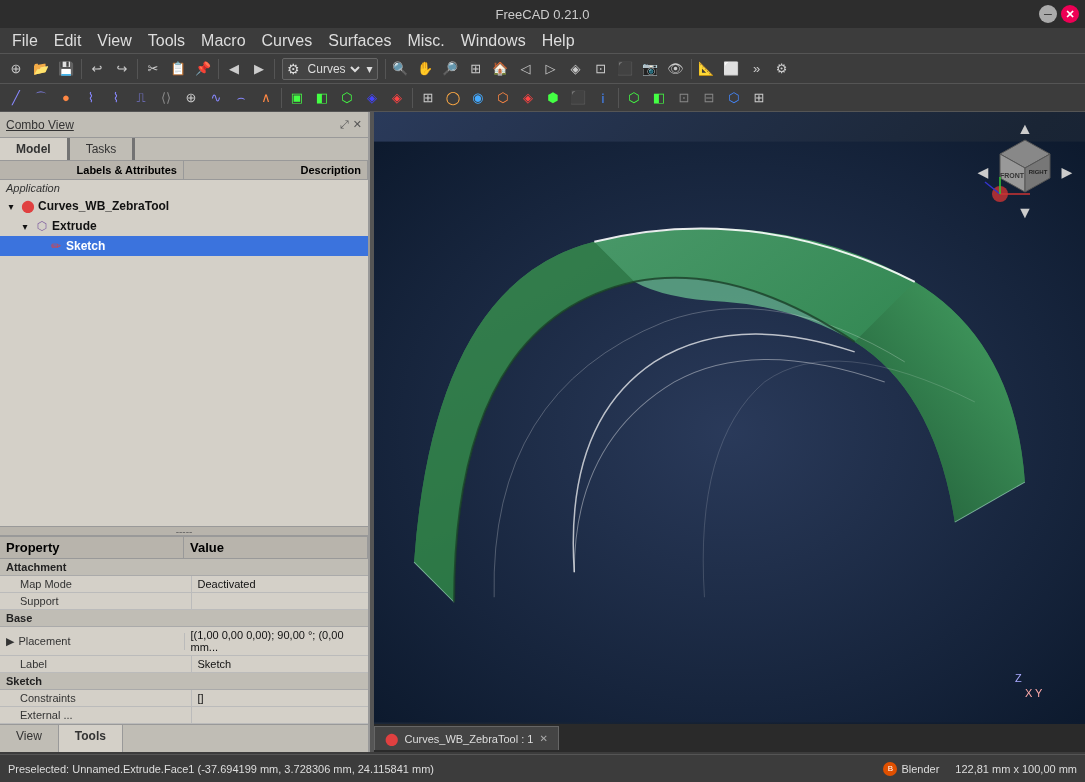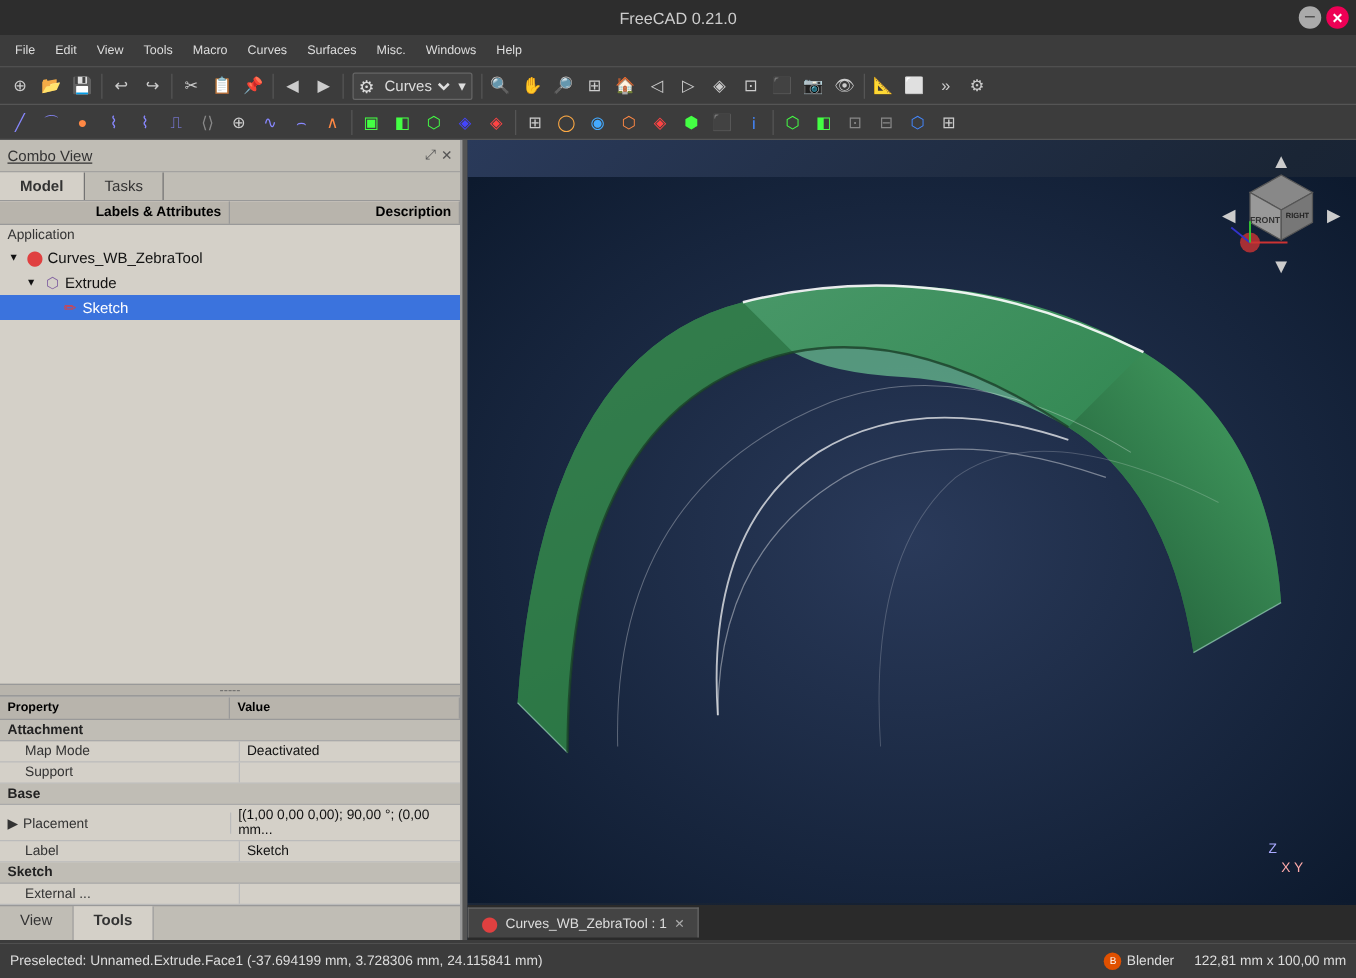--- a/index.html
+++ b/index.html
@@ -45,21 +45,21 @@
       display: flex;
       align-items: center;
       height: 26px;
       padding: 0 4px;
       border-bottom: 1px solid #555;
     }
     .menu-item {
       padding: 3px 8px;
       color: #ddd;
       cursor: pointer;
-      font-size: 10px;
+      font-size: 16px;
     }
 
     
     .toolbar-row {
       background: #3c3c3c;
       display: flex;
       align-items: center;
       height: 30px;
       padding: 2px 4px;
       border-bottom: 1px solid #555;
@@ -131,21 +131,21 @@
     .tab-bar {
       display: flex;
       background: #c0bdb5;
       border-bottom: 1px solid #999;
     }
     .tab {
       padding: 4px 16px;
       font-size: 12px;
       cursor: pointer;
       color: #333;
-      border-right: 1px solid #737373;
+      border-right: 3px solid #737373;
     }
     .tab.active {
       background: #d4d0c8;
       font-weight: bold;
     }
 
     
     #tree-area {
       flex: 1;
       background: #d4d0c8;
@@ -163,37 +163,38 @@
       padding: 3px 6px;
       flex: 1;
       border-right: 1px solid #999;
       text-align: right;
     }
 
     .tree-section-label {
       padding: 2px 6px;
       font-size: 11px;
       color: #333;
+      font-style: italic;
     }
 
     .tree-row {
       display: flex;
       align-items: center;
       padding: 2px 0;
       cursor: pointer;
       font-size: 12px;
       color: #111;
     }
     .tree-row.selected { background: #3b73dd; color: white; }
     .tree-row.selected .tree-label { color: white; }
 
     .tree-indent { display: inline-block; }
     .tree-toggle { width: 14px; text-align: center; font-size: 10px; cursor: pointer; }
     .tree-icon { width: 16px; height: 16px; margin: 0 2px; display: inline-flex; align-items: center; justify-content: center; font-size: 12px; }
-    .tree-label { font-size: 12px; }
+    .tree-label { font-size: 12px; font-weight: bold; }
 
     
     .panel-divider {
       height: 10px;
       background: #b8b4ac;
       border-top: 1px solid #999;
       border-bottom: 1px solid #999;
       display: flex;
       align-items: center;
       justify-content: center;
@@ -205,21 +206,21 @@
     
     #properties-area {
       background: #d4d0c8;
       border-top: 1px solid #999;
     }
 
     .prop-header {
       display: flex;
       background: #b8b4ac;
       border-bottom: 1px solid #999;
-      font-size: 10px;
+      font-size: 13px;
       font-weight: bold;
     }
     .prop-header-cell {
       padding: 3px 6px;
       flex: 1;
       border-right: 1px solid #999;
     }
 
     .prop-section {
       background: #c0bdb5;
@@ -537,20 +538,24 @@
           <span style="margin-right:4px;">▶</span>Placement
         </div>
         <div class="prop-value">[(1,00 0,00 0,00); 90,00 °; (0,00 mm...</div>
       </div>
       <div class="prop-row">
         <div class="prop-name">Label</div>
         <div class="prop-value">Sketch</div>
       </div>
 
       <div class="prop-section">Sketch</div>
+      <div class="prop-row">
+        <div class="prop-name">Constraints</div>
+        <div class="prop-value">[]</div>
+      </div>
       <div class="prop-row">
         <div class="prop-name">External ...</div>
         <div class="prop-value"></div>
       </div>
     </div>
 
     <div class="bottom-tab-bar">
       <div class="bottom-tab">View</div>
       <div class="bottom-tab active">Tools</div>
     </div>

